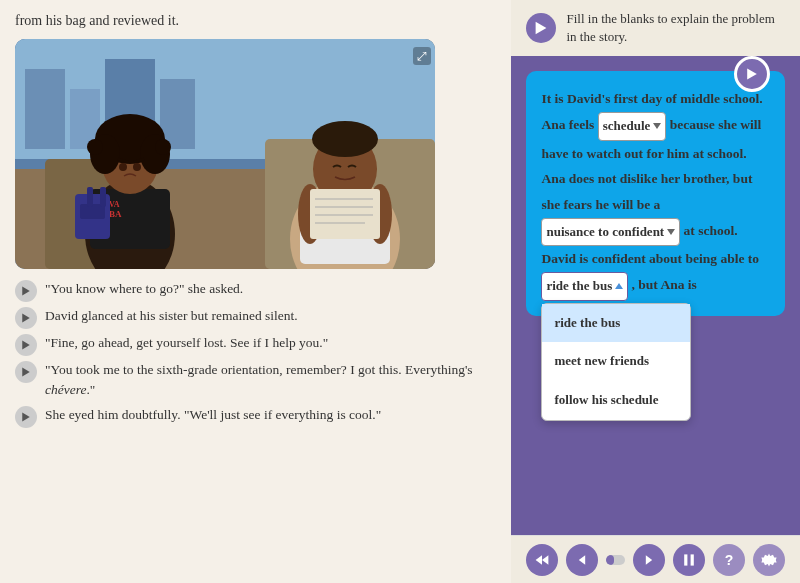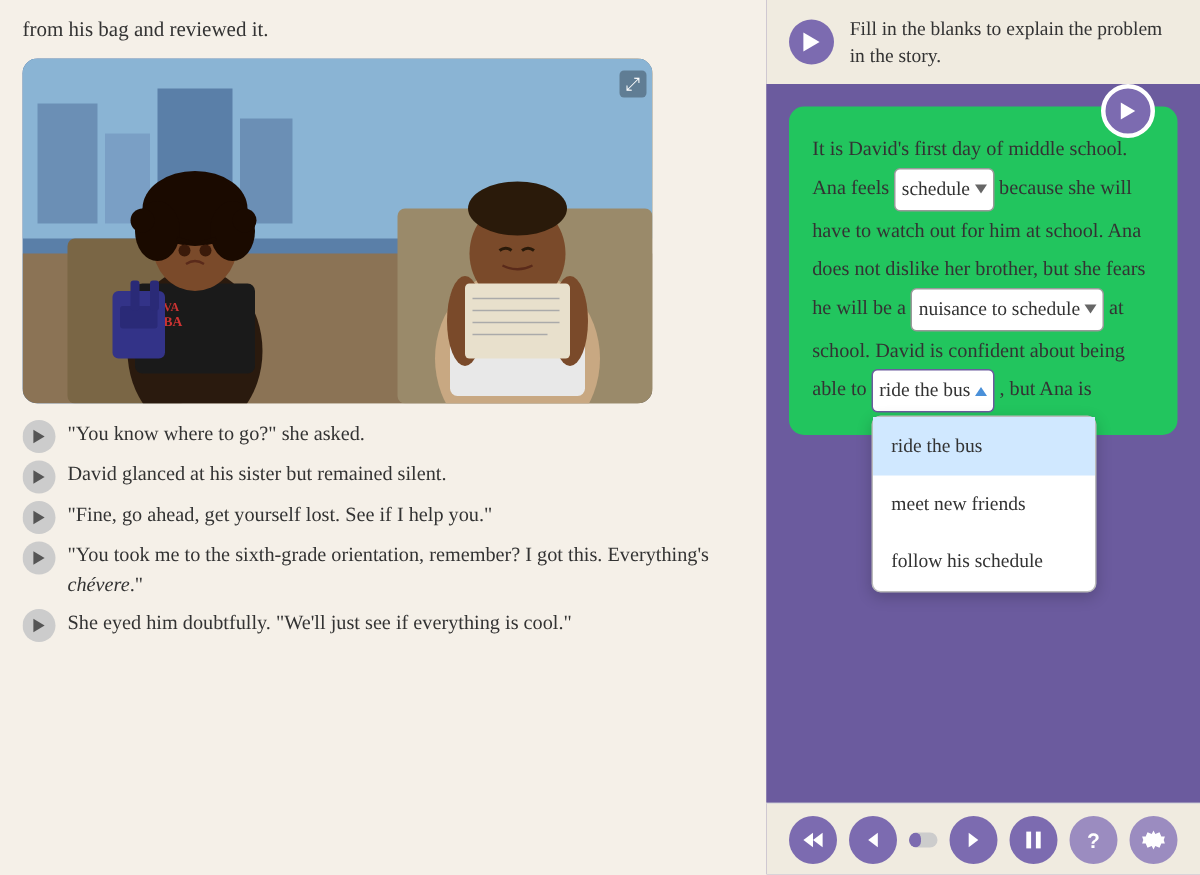--- a/index.html
+++ b/index.html
@@ -131,24 +131,25 @@
 
     .right-content {
       flex: 1;
       background: #6b5b9e;
       padding: 15px 15px 10px;
       position: relative;
       overflow: hidden;
     }
 
     .card {
-      background: #22c55e;
+      background: #0ea5e9;
       border-radius: 10px;
       padding: 15px;
       position: relative;
+      font-weight: bold;
     }
 
     .card-audio-btn {
       position: absolute;
       top: -15px;
       right: 15px;
       width: 36px;
       height: 36px;
       border-radius: 50%;
       background: #7c6bb0;
@@ -415,21 +416,21 @@
         <div class="fill-text">
           <span>It is David's first day of middle school. Ana feels </span>
           
           <span class="dropdown-inline">
             <span>schedule</span>
             <span class="dropdown-arrow"></span>
           </span>
           <span> because she will have to watch out for him at school. Ana does not dislike her brother, but she fears he will be a </span>
           
           <span class="dropdown-inline">
-            <span>nuisance to schedule</span>
+            <span>nuisance to confident</span>
             <span class="dropdown-arrow"></span>
           </span>
           <span> at school. David is confident about being able to </span>
           
           <span style="position:relative; display:inline-block;">
             <span class="dropdown-inline open">
               <span>ride the bus</span>
               <span class="dropdown-arrow up"></span>
             </span>
             

